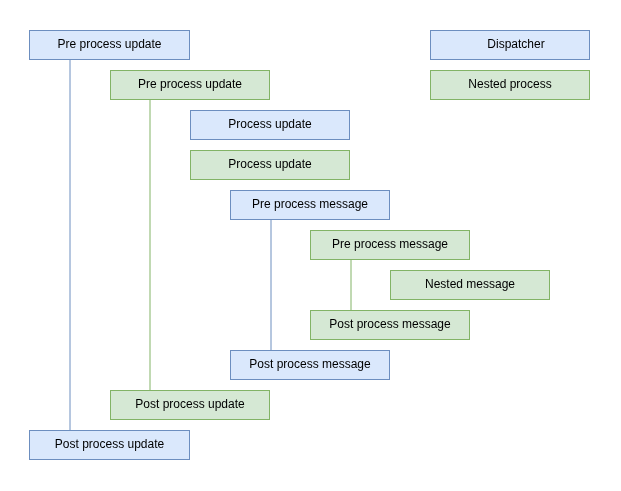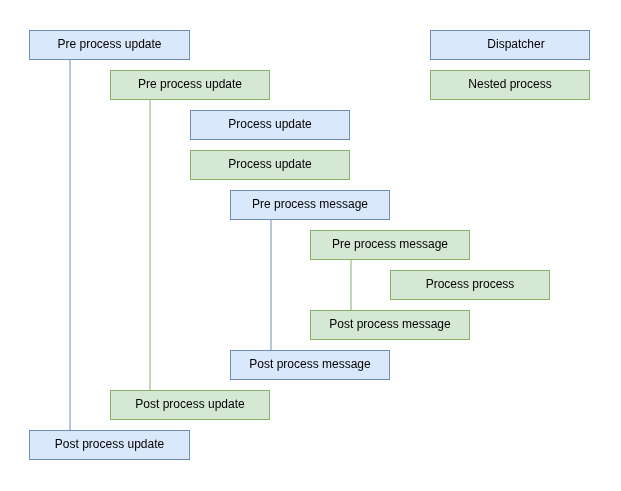--- a/index.html
+++ b/index.html
@@ -75,21 +75,21 @@
     <div class="node router" style="left: 190px; top: 150px; width: 160px; height: 30px;">
       <span class="node-label">Process update</span>
     </div>
     <div class="node dispatcher" style="left: 230px; top: 190px; width: 160px; height: 30px;">
       <span class="node-label">Pre process message</span>
     </div>
     <div class="node router" style="left: 310px; top: 230px; width: 160px; height: 30px;">
       <span class="node-label">Pre process message</span>
     </div>
     <div class="node router" style="left: 390px; top: 270px; width: 160px; height: 30px;">
-      <span class="node-label">Process process</span>
+      <span class="node-label">Nested message</span>
     </div>
     <div class="node router" style="left: 310px; top: 310px; width: 160px; height: 30px;">
       <span class="node-label">Post process message</span>
     </div>
     <div class="node dispatcher" style="left: 230px; top: 350px; width: 160px; height: 30px;">
       <span class="node-label">Post process message</span>
     </div>
     <div class="node router" style="left: 110px; top: 390px; width: 160px; height: 30px;">
       <span class="node-label">Post process update</span>
     </div>

